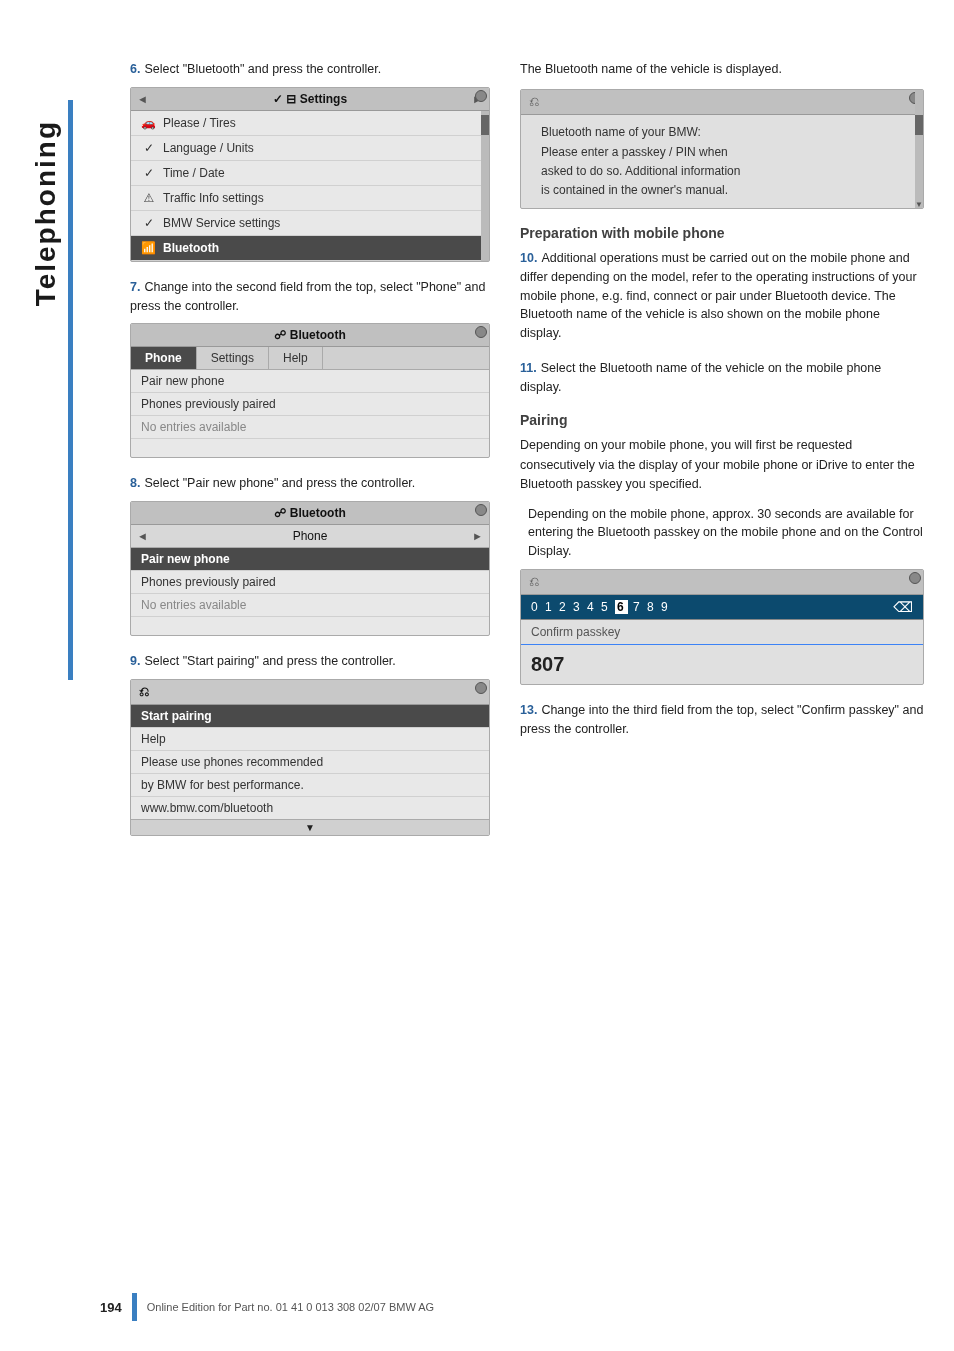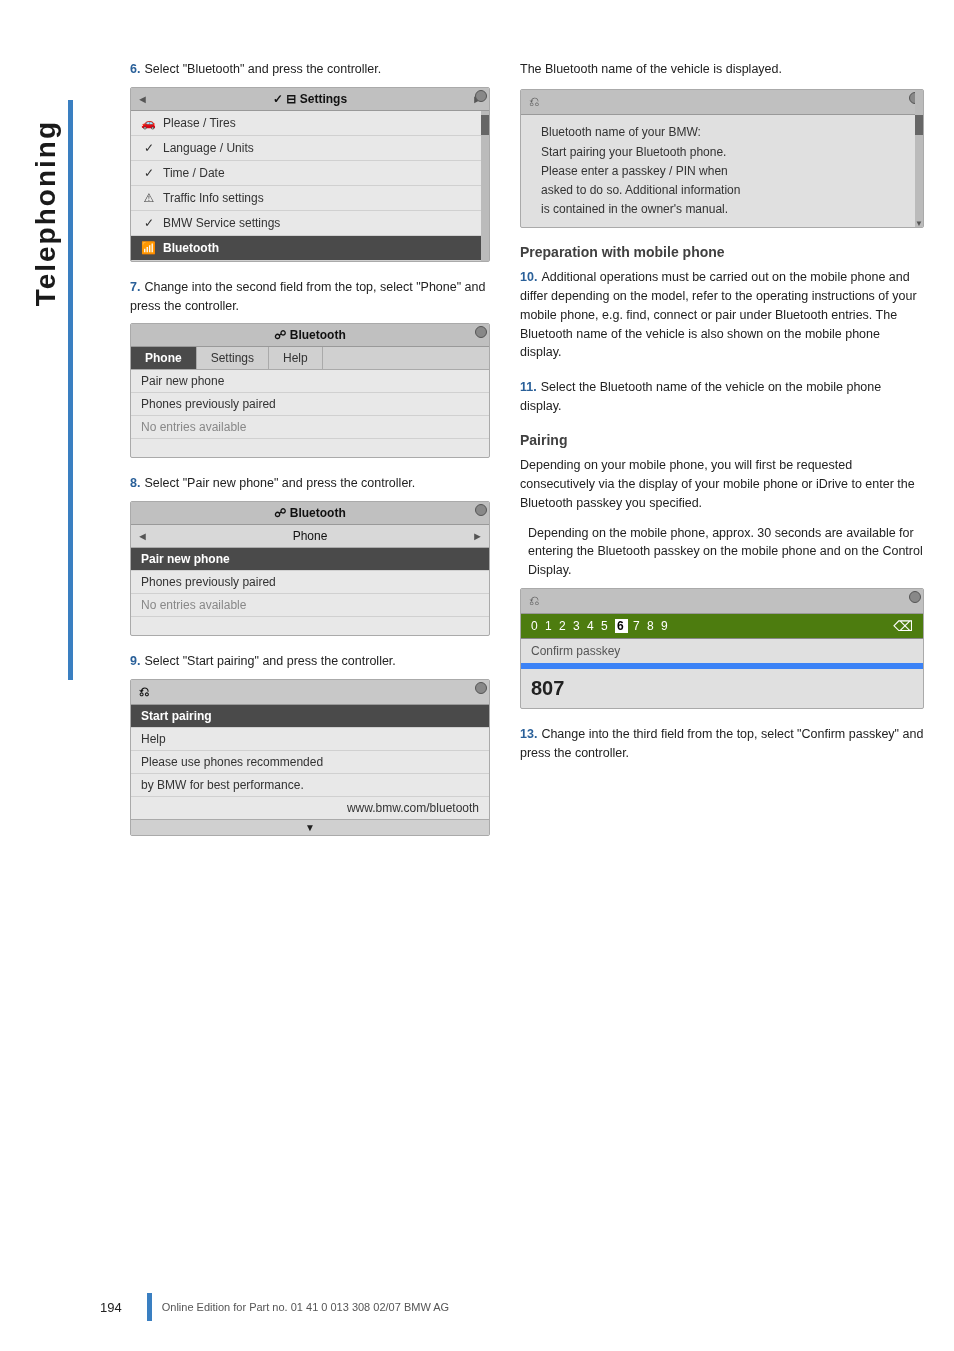--- a/index.html
+++ b/index.html
@@ -117,21 +117,20 @@
       display: flex;
       align-items: center;
       gap: 6px;
       font-size: 12px;
       color: #333;
       border-bottom: 1px solid #d0d0d0;
     }
 
     .menu-item:last-child {
       border-bottom: none;
-      justify-content: flex-end;
     }
 
     .menu-item.highlighted {
       background: #4a4a4a;
       color: #fff;
       font-weight: bold;
     }
 
     .menu-icon {
       width: 16px;
@@ -219,21 +218,21 @@
     .passkey-header {
       background: #c0c0c0;
       padding: 4px 8px;
       border-bottom: 1px solid #999;
       display: flex;
       align-items: center;
       position: relative;
     }
 
     .passkey-numrow {
-      background: #4d7c0f;
+      background: #0c4a6e;
       color: #fff;
       padding: 4px 10px;
       font-size: 12px;
       display: flex;
       align-items: center;
       justify-content: space-between;
       border-bottom: 1px solid #888;
     }
 
     .passkey-numrow .nums {
@@ -243,21 +242,21 @@
     .passkey-numrow .highlighted-num {
       background: #fff;
       color: #000;
       padding: 0 2px;
       font-weight: bold;
     }
 
     .passkey-confirm-row {
       padding: 5px 10px;
       color: #555;
-      border-bottom: 6px solid #3b82f6;
+      border-bottom: 1px solid #3b82f6;
     }
 
     .passkey-value {
       padding: 8px 10px;
       font-size: 20px;
       font-weight: bold;
       color: #222;
     }
 
     
@@ -267,23 +266,23 @@
       left: 0;
       right: 0;
       display: flex;
       align-items: center;
       padding: 0 100px;
       gap: 0;
     }
 
     .page-number {
       font-size: 13px;
-      font-weight: normal;
+      font-weight: bold;
       color: #222;
-      margin-right: 25px;
+      margin-right: 10px;
     }
 
     .footer-bar {
       width: 5px;
       height: 28px;
       background: #3a7fc1;
       margin-right: 10px;
     }
 
     .footer-text {
@@ -459,37 +458,36 @@
 
       <div class="info-text">The Bluetooth name of the vehicle is displayed.</div>
 
       <div class="bmw-display" style="position:relative;">
         <div class="bmw-display-header">
           <span style="font-size:13px;color:#555;">⎌</span>
           <div class="corner-dot"></div>
         </div>
         <div class="bmw-display-content">
           <div>Bluetooth name of your BMW:</div>
-          <div>Start pairing your Bluetooth phone.</div>
           <div>Please enter a passkey / PIN when</div>
           <div>asked to do so. Additional information</div>
           <div>is contained in the owner's manual.</div>
         </div>
 
         <div style="position:absolute;right:0;top:0;bottom:0;width:8px;background:#bbb;">
           <div style="width:8px;height:20px;background:#666;margin-top:25px;"></div>
           <div style="position:absolute;bottom:0;width:8px;height:8px;text-align:center;font-size:8px;color:#555;">▼</div>
         </div>
       </div>
 
       <div class="section-heading">Preparation with mobile phone</div>
 
       <div class="step">
         <div class="step-text">
-          <span class="step-num">10.</span><span>Additional operations must be carried out on the mobile phone and differ depending on the model, refer to the operating instructions of your mobile phone, e.g. find, connect or pair under Bluetooth entries. The Bluetooth name of the vehicle is also shown on the mobile phone display.</span>
+          <span class="step-num">10.</span><span>Additional operations must be carried out on the mobile phone and differ depending on the model, refer to the operating instructions of your mobile phone, e.g. find, connect or pair under Bluetooth device. The Bluetooth name of the vehicle is also shown on the mobile phone display.</span>
         </div>
       </div>
 
       <div class="step">
         <div class="step-text">
           <span class="step-num">11.</span><span>Select the Bluetooth name of the vehicle on the mobile phone display.</span>
         </div>
       </div>
 
       <div class="section-heading">Pairing</div>

